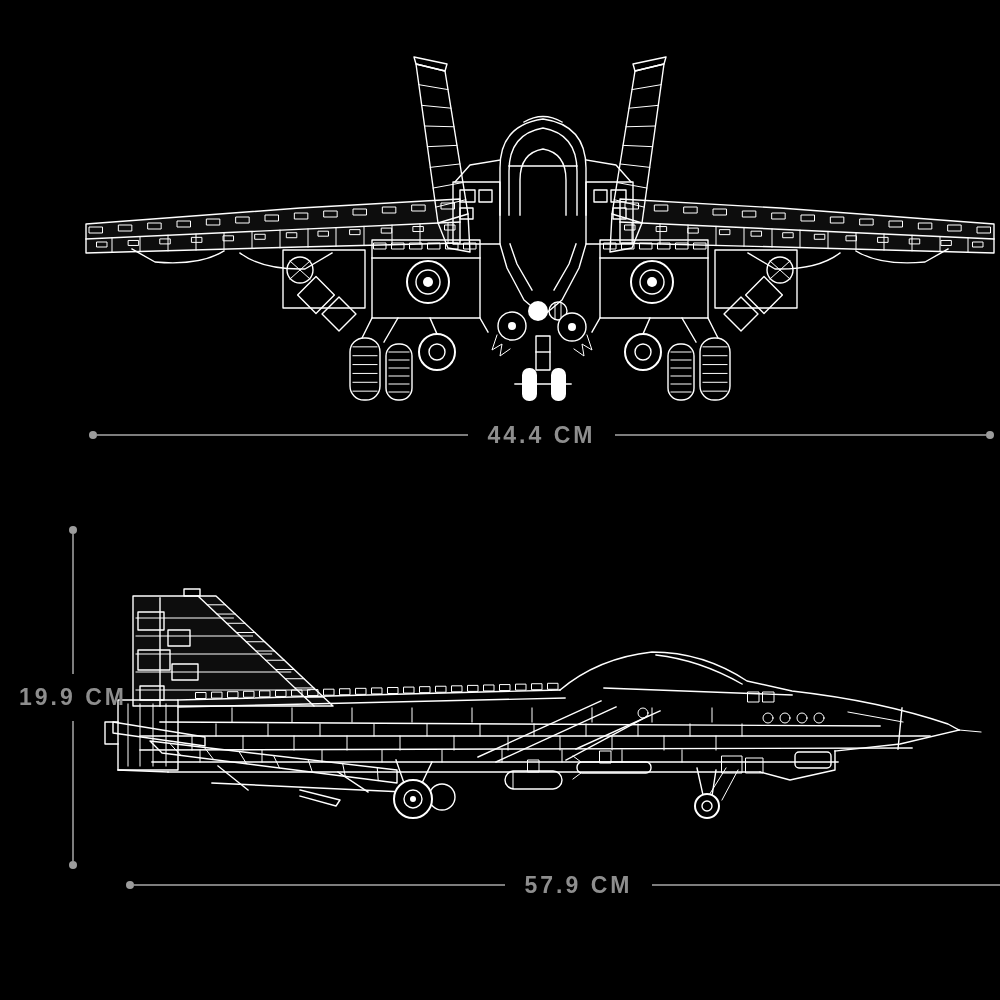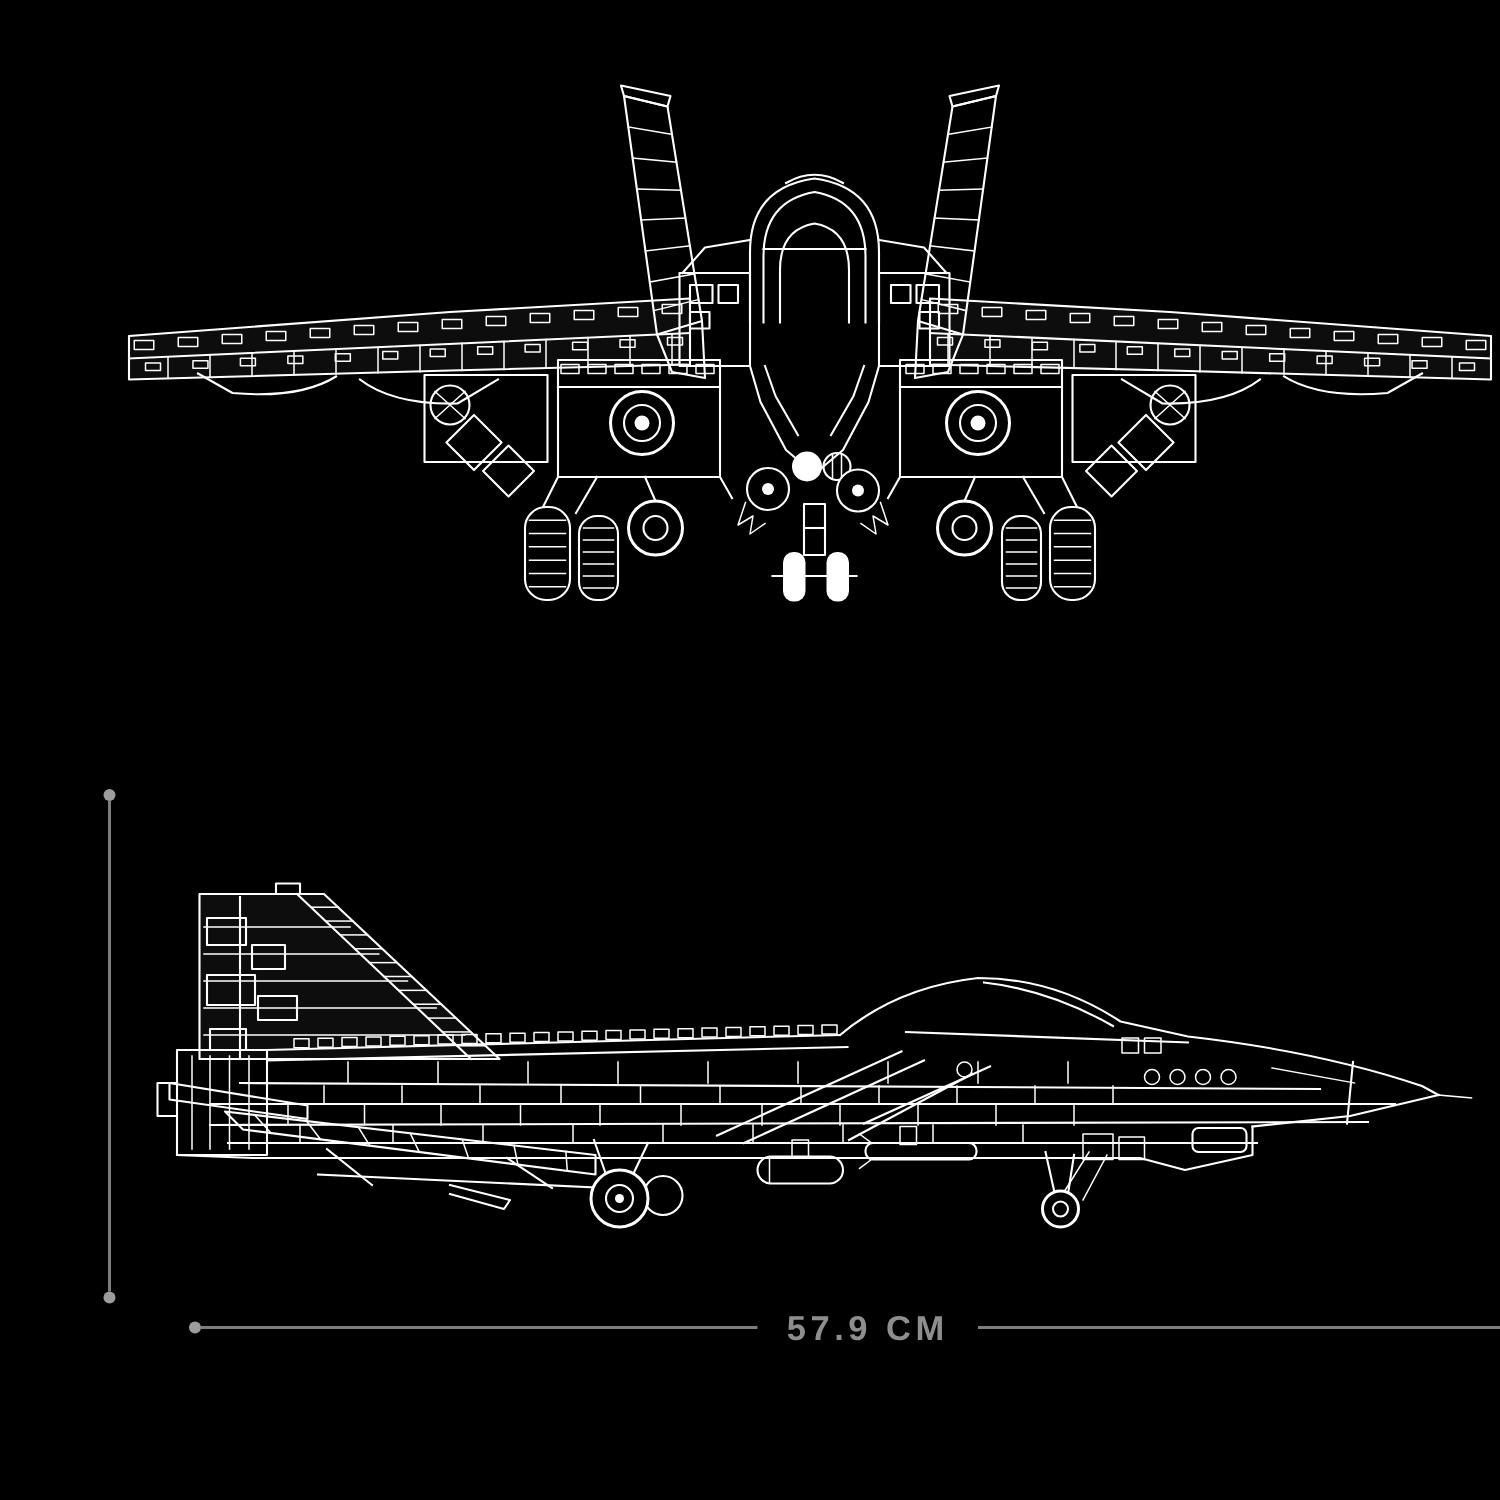--- a/index.html
+++ b/index.html
@@ -432,24 +432,32 @@
           <line x1="204.34" y1="747.38" x2="213.70000000000002" y2="759.6"></line>
           <line x1="238.92000000000002" y1="751.44" x2="246.60000000000002" y2="763.8"></line>
           <line x1="273.5" y1="755.5" x2="279.5" y2="768"></line>
           <line x1="308.08000000000004" y1="759.56" x2="312.4" y2="772.2"></line>
           <line x1="342.65999999999997" y1="763.62" x2="345.3" y2="776.4"></line>
           <line x1="377.24" y1="767.68" x2="378.20000000000005" y2="780.6"></line>
         </g>
     </g>
   </svg>
 
+  <div class="dim dim-h" style="top:430px;">
+    <span class="dot"></span>
+    <span class="seg"></span>
+    <span class="lbl">44.4 CM</span>
+    <span class="seg"></span>
+    <span class="dot"></span>
+  </div>
 
   <div class="dim dim-v">
     <span class="dot"></span>
     <span class="seg"></span>
+    <span class="lbl">19.9 CM</span>
     <span class="seg"></span>
     <span class="dot"></span>
   </div>
 
   <div class="dim dim-h" style="top:880px;margin-left:37px;">
     <span class="dot"></span>
     <span class="seg"></span>
     <span class="lbl">57.9 CM</span>
     <span class="seg"></span>
     <span class="dot"></span>

